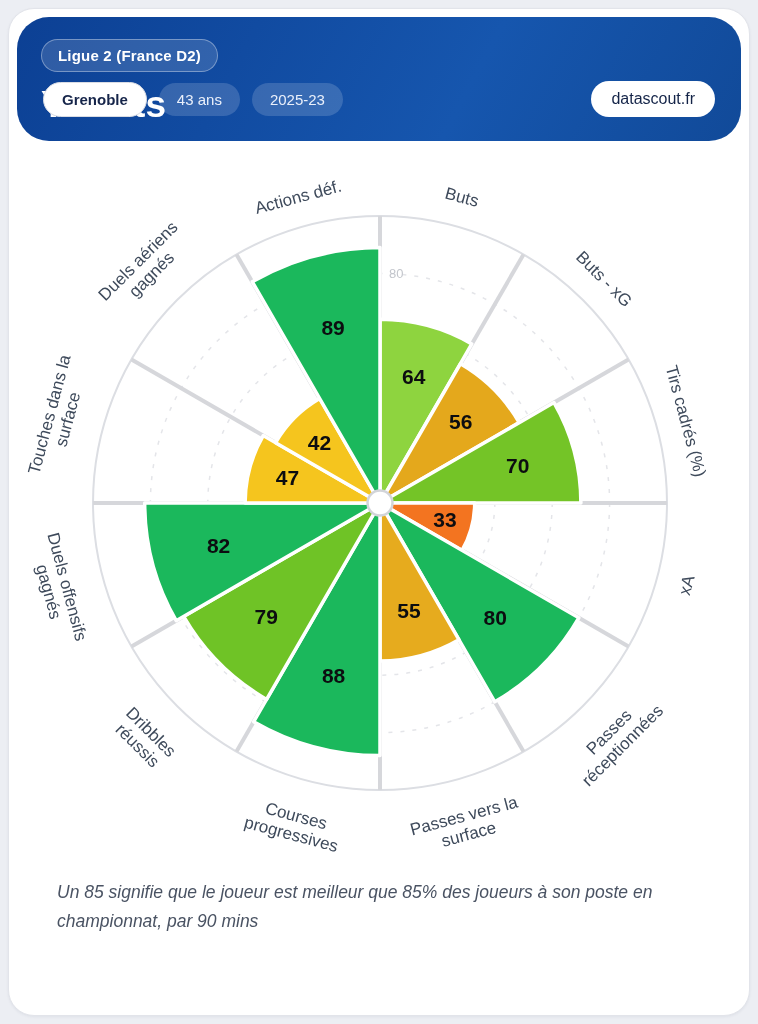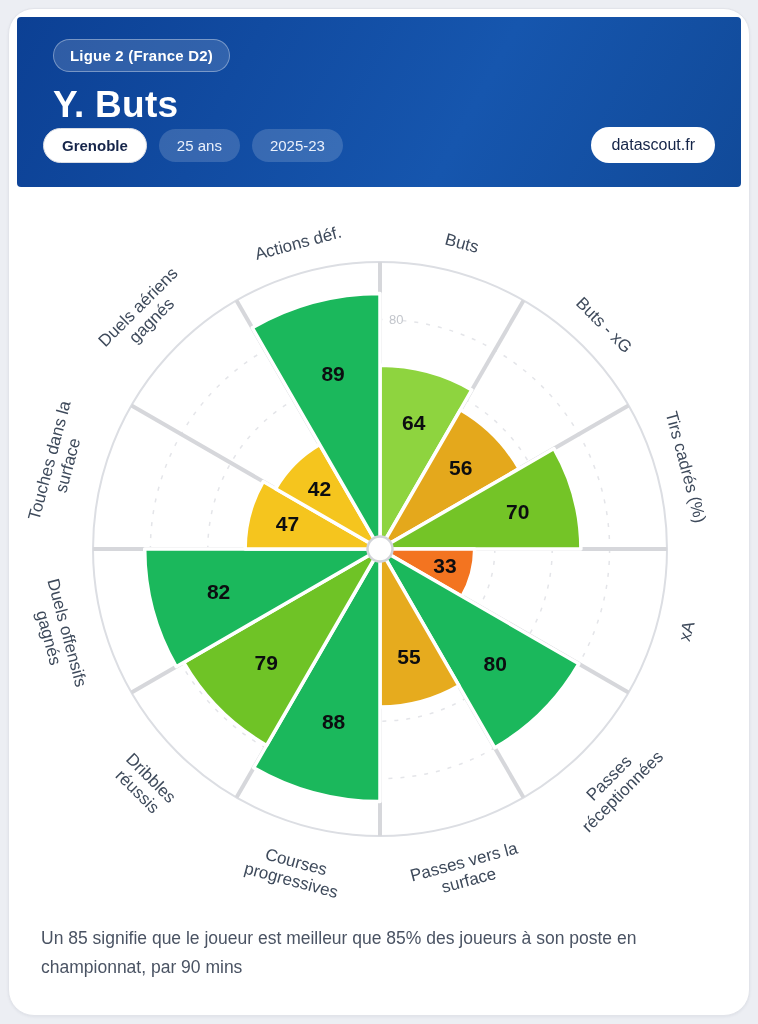--- a/index.html
+++ b/index.html
@@ -13,24 +13,24 @@
     position: absolute; left: 8px; top: 8px;
     width: 742px; height: 1008px;
     background: #ffffff;
     border: 1px solid #e2e4ea;
     border-radius: 26px;
     overflow: hidden;
     box-shadow: 0 1px 3px rgba(20,30,60,0.06);
   }
   .header {
     margin: 8px;
-    height: 170px;
-    border-radius: 4px;
+    height: 124px;
+    border-radius: 32px;
     background: linear-gradient(118deg, #0c4094 0%, #1656ae 62%, #114a99 100%);
-    padding: 22px 26px 0 36px;
+    padding: 22px 26px 0 24px;
     position: relative;
   }
   .league-pill {
     display: inline-block;
     background: rgba(255,255,255,0.14);
     border: 1.5px solid rgba(255,255,255,0.35);
     color: #ffffff;
     font-size: 15px; font-weight: 700;
     padding: 7px 16px;
     border-radius: 999px;
@@ -73,35 +73,37 @@
     font-weight: 400;
     font-size: 16px;
     padding: 9px 20px;
     border-radius: 999px;
   }
   .chart-wrap { width: 742px; height: 715px; position: relative; }
   .chart-wrap svg { display: block; }
   .footnote {
     padding: 14px 32px 0 32px;
     font-size: 17.5px;
+    font-style: italic;
     color: #4a5363;
     line-height: 1.65;
+    margin-left: 16px;
   }
 </style>
 </head>
 <body>
 
 <div class="card">
 
   <div class="header">
     <span class="league-pill">Ligue 2 (France D2)</span>
     <div class="player-name">Y. Buts</div>
     <div class="pill-row">
       <span class="pill pill-light">Grenoble</span>
-      <span class="pill pill-blue">25 ans</span>
+      <span class="pill pill-blue">43 ans</span>
       <span class="pill pill-blue">2025-23</span>
       <span class="pill brand-pill">datascout.fr</span>
     </div>
   </div>
 
   <div class="chart-wrap" id="chart">
       <svg width="742" height="715" viewBox="0 0 742 715">
         <circle cx="371" cy="354" r="57.400000000000006" fill="none" stroke="#e4e5e9" stroke-width="1.5" stroke-dasharray="4 8"></circle>
         <circle cx="371" cy="354" r="114.80000000000001" fill="none" stroke="#e4e5e9" stroke-width="1.5" stroke-dasharray="4 8"></circle>
         <circle cx="371" cy="354" r="172.2" fill="none" stroke="#e4e5e9" stroke-width="1.5" stroke-dasharray="4 8"></circle>

